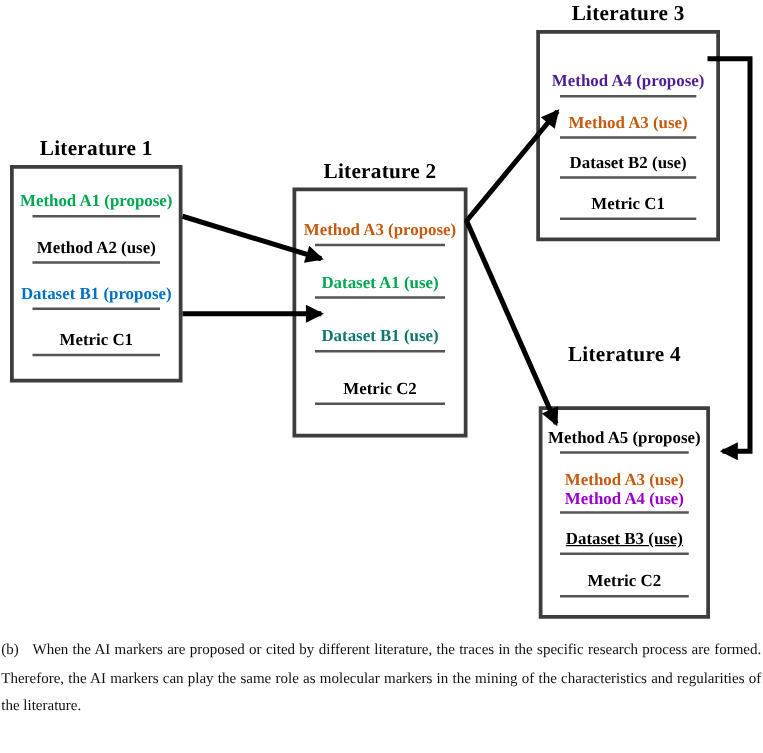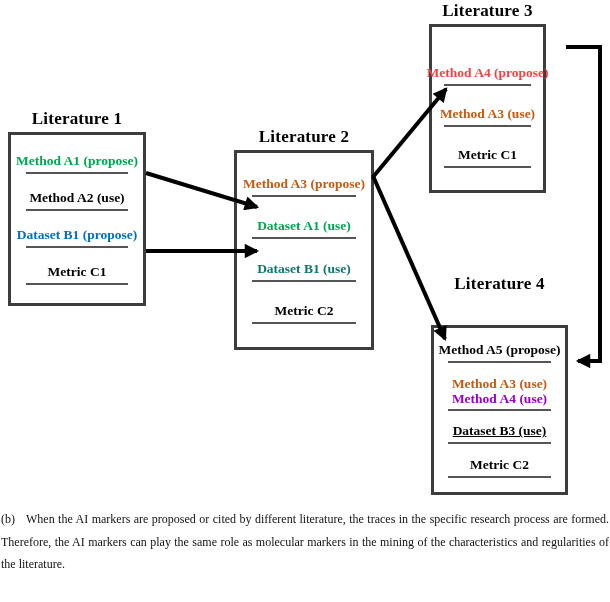--- a/index.html
+++ b/index.html
@@ -74,29 +74,33 @@
         <span class="row-label" style="color: #0f766e;">Dataset B1 (use)</span>
         <span class="row-underline"></span>
       </div>
       <div class="row">
         <span class="row-label" style="color: rgb(0, 0, 0);">Metric C2</span>
         <span class="row-underline"></span>
       </div>
     </div>
   </div>
 
-  <div class="lit" style="left:429px; top:0px; width:117px;border-radius:22px;">
+  <div class="lit" style="left:429px; top:0px; width:147px;border-radius:22px;">
     <div class="lit-title">Literature 3</div>
     <div class="lit-box" style="height:169px;">
       <div class="row">
-        <span class="row-label" style="color: #ef4444; margin-top: 16px;">Method A4 (propose)</span>
+        <span class="row-label" style="color: #4c1d95; margin-top: 16px;">Method A4 (propose)</span>
         <span class="row-underline"></span>
       </div>
       <div class="row">
         <span class="row-label" style="color: rgb(197, 90, 17);">Method A3 (use)</span>
+        <span class="row-underline"></span>
+      </div>
+      <div class="row">
+        <span class="row-label" style="color: rgb(0, 0, 0);">Dataset B2 (use)</span>
         <span class="row-underline"></span>
       </div>
       <div class="row">
         <span class="row-label" style="color: rgb(0, 0, 0);">Metric C1</span>
         <span class="row-underline"></span>
       </div>
     </div>
   </div>
 
   <div class="lit" style="left:431px; top:273px; width:137px;gap:28px;">

